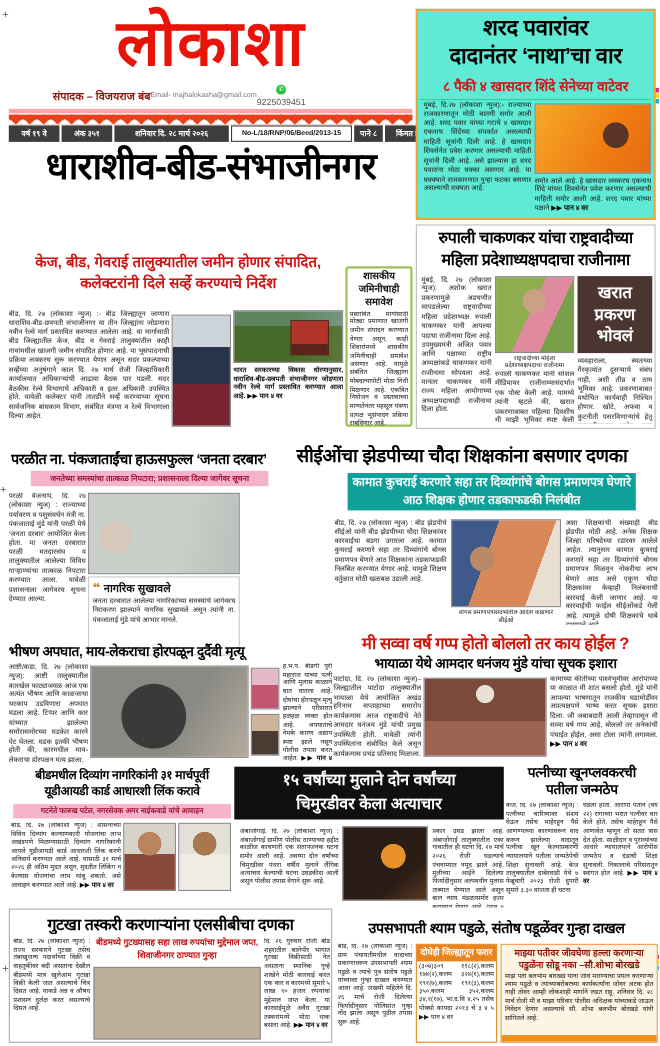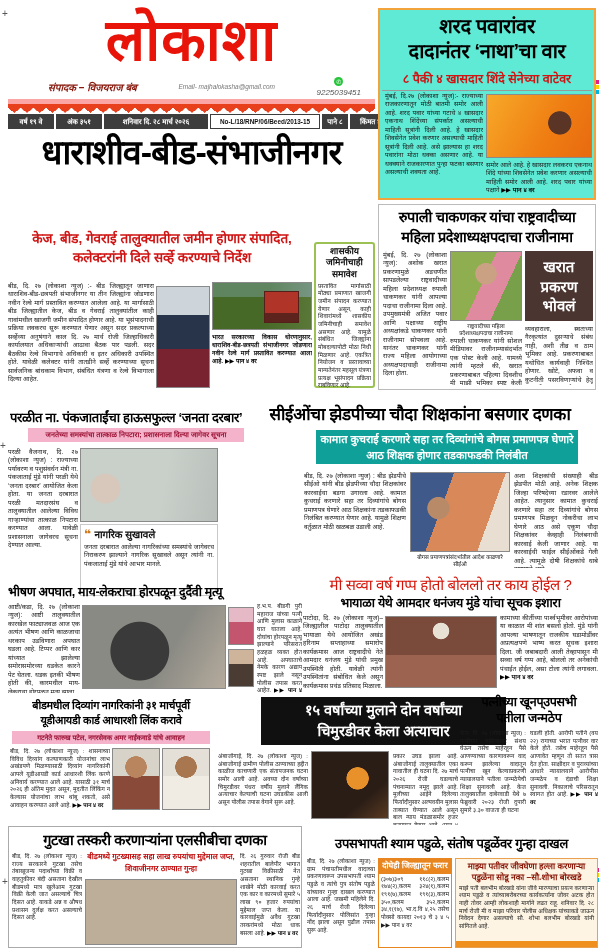--- a/index.html
+++ b/index.html
@@ -10,22 +10,22 @@
   .art > div{position:absolute;box-sizing:border-box;}
   .jtxt{font-size:6.4px;line-height:1.32;text-align:justify;color:#1c1c1c;overflow:hidden;}
   .tiny{font-size:5.9px;line-height:1.3;text-align:justify;color:#1c1c1c;overflow:hidden;}
   .cap{font-size:6.1px;line-height:1.3;text-align:center;color:#111;font-weight:bold;overflow:hidden;}
   .more{font-weight:bold;color:#000;}
   .hl{font-weight:900;color:#000;letter-spacing:-0.3px;}
   .photo{position:absolute;border:1px solid #8a8a8a;box-sizing:border-box;}
   
   #mast-title{width:100%;text-align:center;font-size:58px;font-weight:900;color:#e8140a;
               line-height:1.25;letter-spacing:1px;}
-  #contact-row{display:flex;justify-content:space-between;align-items:center;
-               border-bottom:6px solid #fca5a5;padding:0 14px 2px 40px;font-style:italic;}
+  #contact-row{display:flex;justify-content:flex-start;align-items:center;
+               border-bottom:4px solid #fca5a5;padding:0 14px 2px 40px;}
   .tri-strip{background-image:conic-gradient(from -52deg at 50% 100%, #e8401c 0 104deg, transparent 104deg);
              background-size:12.7px 9px;background-repeat:repeat-x;}
   #infobar{display:flex;gap:2px;}
   #infobar .seg{background:#3d3d3d;color:#fff;font-size:7px;font-weight:bold;
                 display:flex;align-items:center;justify-content:center;flex:0 0 auto;}
   #infobar .seg.lite{background:#fff;color:#111;border:1px solid #3d3d3d;}
   .pinkbar{background:#f5b3cb;color:#9c1235;font-weight:bold;text-align:center;overflow:hidden;}
   .tealbar{background:#0fa099;color:#fff;font-weight:800;text-align:center;overflow:hidden;}
   .redsub{color:#d01414;font-weight:800;text-align:center;}
   .regmark{position:absolute;color:#555;font-size:10px;font-weight:normal;}
@@ -137,21 +137,21 @@
   <div class="art" style="left:242px;top:398px;width:356px;height:174px;">
     <div class="hl" style="left:0;top:4px;width:356px;text-align:center;font-size:17px;white-space:nowrap;overflow:hidden;">सीईओंचा झेडपीच्या चौदा शिक्षकांना बसणार दणका</div>
     <div class="tealbar" style="left:74px;top:32px;width:262px;height:34px;font-size:11px;line-height:1.45;padding:2px;">कामात कुचराई करणारे सहा तर दिव्यांगांचे बोगस प्रमाणपत्र घेणारे आठ शिक्षक होणार तडकाफडकी निलंबीत</div>
     <div class="jtxt" style="left:62px;top:74px;width:102px;height:96px;">बीड, दि. २७ (लोकाशा न्युज) : बीड झेडपीचे सीईओ यांनी बीड झेडपीच्या चौदा शिक्षकांवर कारवाईचा बडगा उगारला आहे. कामात कुचराई करणारे सहा तर दिव्यांगांचे बोगस प्रमाणपत्र घेणारे आठ शिक्षकांना तडकाफडकी निलंबित करण्यात येणार आहे. यामुळे शिक्षण वर्तुळात मोठी खळबळ उडाली आहे.</div>
     <div class="photo" style="left:168px;top:74px;width:100px;height:80px;background:radial-gradient(circle at 28% 45%,#b98a67 0 13%,transparent 14%),linear-gradient(110deg,#3f5a8a 0 34%,#d9885a 34% 75%,#e8dfd2 75%);"></div>
     <div class="cap" style="left:168px;top:156px;width:100px;height:14px;font-weight:normal;font-size:5.6px;">बोगस प्रमाणपत्रांसंदर्भातील आदेश काढणारे सीईओ</div>
     <div class="jtxt" style="left:272px;top:74px;width:84px;height:96px;">अशा शिक्षकांची संख्याही बीड झेडपीत मोठी आहे. अनेक शिक्षक जिल्हा परिषदेच्या रडारवर आलेले आहेत. त्यानुसार कामात कुचराई करणारे सहा तर दिव्यांगांचे बोगस प्रमाणपत्र मिळवून नोकरीचा लाभ घेणारे आठ असे एकूण चौदा शिक्षकांवर केव्हाही निलंबनाची कारवाई केली जाणार आहे. या कारवाईची फाईल सीईओंकडे गेली आहे. त्यामुळे दोषी शिक्षकांचे धाबे दणाणले आहे.</div>
   </div>
 
   <div class="art" style="left:303px;top:574px;width:295px;height:120px;">
-    <div style="left:0;top:0;width:295px;text-align:center;font-size:15px;font-weight:400;color:#d41408;white-space:nowrap;overflow:hidden;letter-spacing:-0.4px;">मी सव्वा वर्ष गप्प होतो बोललो तर काय होईल ?</div>
+    <div style="left:0;top:0;width:295px;text-align:center;font-size:15px;font-weight:700;color:#d41408;white-space:nowrap;overflow:hidden;letter-spacing:-0.4px;">मी सव्वा वर्ष गप्प होतो बोललो तर काय होईल ?</div>
     <div class="hl" style="left:0;top:20px;width:295px;text-align:center;font-size:12.5px;">भायाळा येथे आमदार धनंजय मुंडे यांचा सूचक इशारा</div>
     <div class="jtxt" style="left:0;top:40px;width:80px;height:78px;">पाटोदा, दि. २७ (लोकाशा न्युज)– जिल्ह्यातील पाटोदा तालुक्यातील भायाळा येथे आयोजित अखंड हरिनाम सप्ताहाच्या समारोप कार्यक्रमास आज राष्ट्रवादीचे नेते आमदार धनंजय मुंडे यांची प्रमुख उपस्थिती होती. यावेळी त्यांनी उपस्थितांना संबोधित केले असून कार्यक्रमास प्रचंड प्रतिसाद मिळाला.</div>
     <div class="photo" style="left:82px;top:42px;width:112px;height:72px;background:radial-gradient(circle at 50% 20%,#e8e2d4 0 10%,transparent 11%),linear-gradient(180deg,#7a4a3a 0 55%,#9c6450 55%);"></div>
     <div class="jtxt" style="left:197px;top:40px;width:98px;height:78px;">
       <span>कामाच्या कीर्तीच्या पार्श्वभूमीवर आरोपांच्या या काळात मी शांत बसलो होतो. मुंडे यांनी आपल्या भाषणातून राजकीय घडामोडींवर अप्रत्यक्षपणे भाष्य करत सूचक इशारा दिला. जी जबाबदारी आली तेव्हापासून मी सव्वा वर्ष गप्प आहे, बोललो तर अनेकांची पंचाईत होईल, असा टोला त्यांनी लगावला.</span>
       <span class="more">▶▶ पान ४ वर</span>
     </div>
   </div>
 
   <div class="art" style="left:8px;top:583px;width:294px;height:112px;">
@@ -174,32 +174,32 @@
     <div class="pinkbar" style="left:4px;top:33px;width:198px;height:13px;font-size:6.8px;line-height:13px;">गटनेते फारुख पटेल, नगरसेवक अमर नाईकवाडे यांचे आवाहन</div>
     <div class="tiny" style="left:2px;top:50px;width:100px;height:74px;">
       <span>बीड, दि. २७ (लोकाशा न्युज) : शासनाच्या विविध दिव्यांग कल्याणकारी योजनांचा लाभ अखंडपणे मिळण्यासाठी दिव्यांग नागरिकांनी आपले यूडीआयडी कार्ड आधारशी लिंक करणे अनिवार्य करण्यात आले आहे. यासाठी ३१ मार्च २०२६ ही अंतिम मुदत असून, मुदतीत लिंकिंग न केल्यास योजनांचा लाभ थांबू शकतो, असे आवाहन करण्यात आले आहे.</span>
       <span class="more">▶▶ पान ४ वर</span>
     </div>
     <div class="photo" style="left:104px;top:50px;width:48px;height:62px;background:radial-gradient(circle at 50% 30%,#b9855e 0 22%,transparent 23%),linear-gradient(180deg,#d8d3c9 0 45%,#8a4a3a 45%);"></div>
     <div class="photo" style="left:154px;top:50px;width:48px;height:62px;background:radial-gradient(circle at 50% 30%,#a8764f 0 22%,transparent 23%),linear-gradient(180deg,#e4e0d8 0 45%,#f0ece4 45%);"></div>
   </div>
 
   <div class="art" style="left:205px;top:695px;width:253px;height:133px;">
-    <div style="left:8px;top:2px;width:245px;height:48px;background:#101010;color:#fff;text-align:center;font-weight:800;font-size:14.5px;line-height:1.45;padding-top:3px;margin-left:48px;">
+    <div style="left:8px;top:2px;width:245px;height:48px;background:#101010;color:#fff;text-align:center;font-weight:800;font-size:14.5px;line-height:1.45;padding-top:3px;">
       <div>१५ वर्षांच्या मुलाने दोन वर्षांच्या</div>
       <div>चिमुरडीवर केला अत्याचार</div>
     </div>
     <div class="tiny" style="left:13px;top:58px;width:90px;height:72px;">अंबाजोगाई, दि. २७ (लोकाशा न्युज) : अंबाजोगाई ग्रामीण पोलीस ठाण्याच्या हद्दीत काळीज काचणारी एक संतापजनक घटना समोर आली आहे. अवघ्या दोन वर्षांच्या चिमुरडीवर पंधरा वर्षीय मुलाने लैंगिक अत्याचार केल्याची घटना उघडकीस आली असून पोलीस तपास वेगाने सुरू आहे.</div>
     <div class="photo" style="left:106px;top:56px;width:78px;height:68px;background:radial-gradient(circle at 60% 40%,#e8912a 0 18%,transparent 19%),linear-gradient(140deg,#2a1d16 0 70%,#5a3a22);"></div>
     <div class="tiny" style="left:188px;top:58px;width:65px;height:72px;">प्रकार उघड झाला आहे. अंबाजोगाई तालुक्यातील एका गावातील ही घटना दि. २७ मार्च २०२६ रोजी घडल्याचे पंचनाम्यात नमूद झाले आहे. मुलीच्या आईने दिलेल्या फिर्यादीनुसार अल्पवयीन मुलास ताब्यात घेण्यात आले असून बाल न्याय मंडळासमोर हजर करण्यात येणार आहे. (पान ४ वर)</div>
   </div>
 
   <div class="art" style="left:460px;top:694px;width:138px;height:134px;">
     <div class="hl" style="left:0;top:0;width:138px;text-align:center;font-size:12.5px;line-height:1.3;">
-      <div>पत्नीच्या खूनप्उपसभी</div>
+      <div>पत्नीच्या खूनप्लवकरची</div>
       <div>पतीला जन्मठेप</div>
     </div>
     <div class="tiny" style="left:0;top:36px;width:66px;height:96px;">केज, दि. २७ (लोकाशा न्युज) : पत्नीच्या चारित्र्यावर संशय घेऊन तसेच माहेरहून पैसे आणण्याच्या कारणावरून वाद करून झालेल्या वादातून पत्नीचा खून केल्याप्रकरणी न्यायालयाने पतीला जन्मठेपेची शिक्षा सुनावली आहे. केज तालुक्यातील दाबेरवाडी येथे ७ फेब्रुवारी २०२३ रोजी दुपारी सुमारे ३.३० वाजता ही घटना</div>
     <div class="tiny" style="left:70px;top:36px;width:68px;height:96px;">
       <span>घडली होती. आरोपी पतीने (वय २२) रागाच्या भरात पत्नीवर वार केले होते. तसेच माहेरहून पैसे आणावेत म्हणून तो सतत त्रास देत होता. साक्षीदार व पुराव्यांच्या आधारे न्यायालयाने आरोपीस जन्मठेप व दंडाची शिक्षा सुनावली. निकालाचे परिसरातून स्वागत होत आहे.</span>
       <span class="more">▶▶ पान ४ वर</span>
     </div>
   </div>
 
   <div class="art" style="left:8px;top:826px;width:294px;height:122px;border:1px solid #aaa;padding:2px;">

